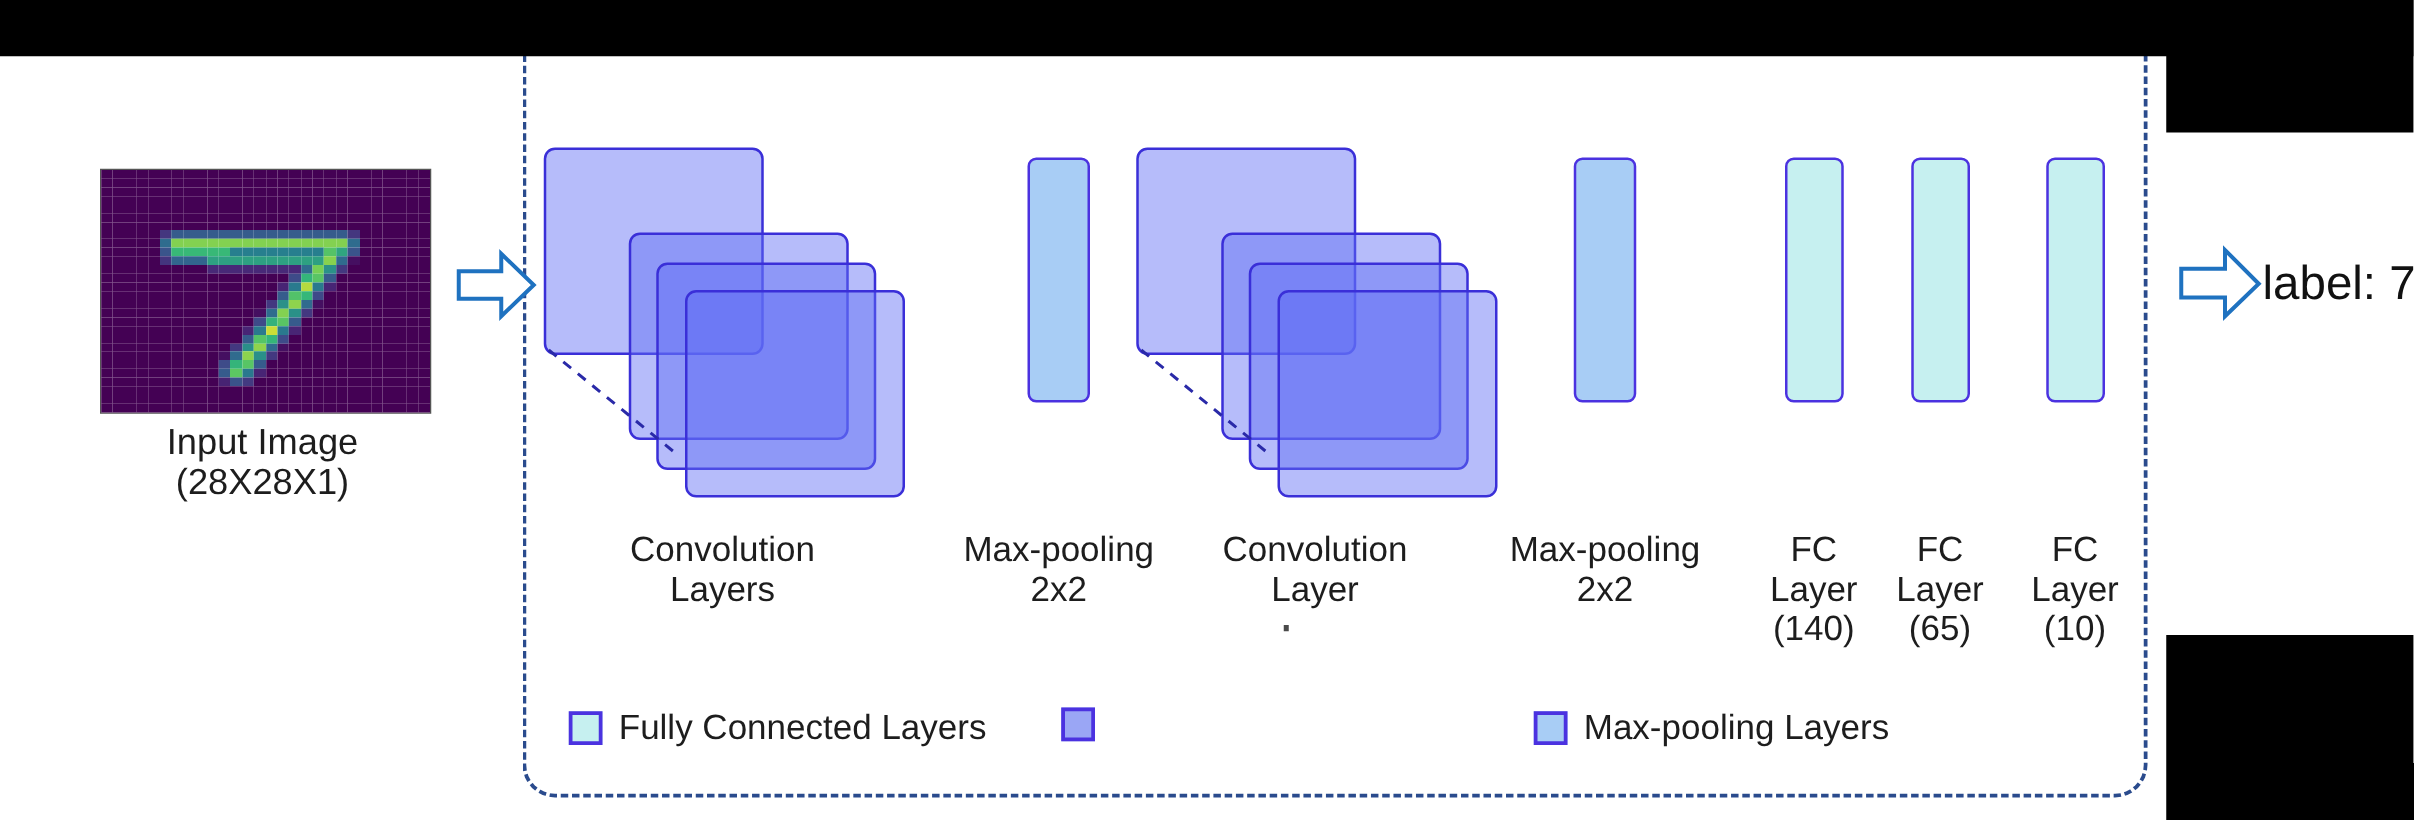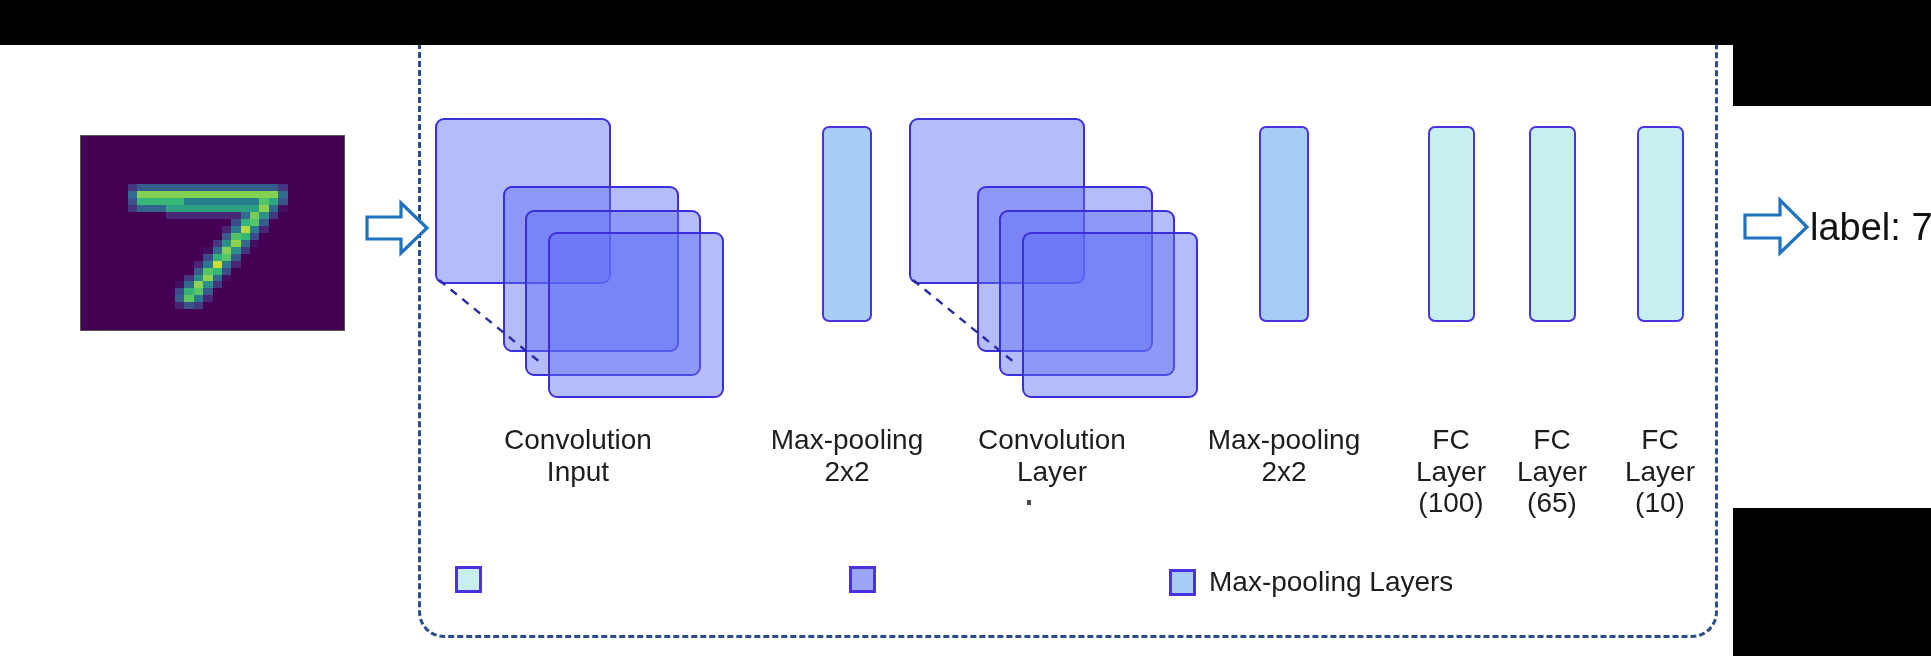--- a/index.html
+++ b/index.html
@@ -952,37 +952,41 @@
         <i style="background: rgb(68, 1, 84);"></i>
         <i style="background: rgb(68, 1, 84);"></i>
         <i style="background: rgb(68, 1, 84);"></i>
         <i style="background: rgb(68, 1, 84);"></i>
         <i style="background: rgb(68, 1, 84);"></i>
         <i style="background: rgb(68, 1, 84);"></i>
         <i style="background: rgb(68, 1, 84);"></i>
       </div>
   </div>
 
+  <div class="caption">
+    <span>Input Image</span>
+    <span>(28X28X1)</span>
+  </div>
 
   <svg class="arrow" style="left:363px; top:193px;" width="70" height="70" viewBox="0 0 70 70">
     <polygon points="4,24 38,24 38,10 64,35 38,60 38,46 4,46" fill="#ffffff" stroke="#1f72c0" stroke-width="3.2" stroke-linejoin="miter"></polygon>
   </svg>
 
   <svg class="dashline" style="left:437px; top:278px;" width="120" height="90" viewBox="0 0 120 90">
     <line x1="2" y1="2" x2="104" y2="85" stroke="#2a2aa8" stroke-width="2.4" stroke-dasharray="8 7"></line>
   </svg>
   <div class="stack" style="left:435px; top:118px; width:290px; height:270px;">
     <div class="sq conv-sq" style="left:0px;  top:0px;  width:176px; height:166px;"></div>
     <div class="sq conv-sq" style="left:68px; top:68px; width:176px; height:166px;"></div>
     <div class="sq conv-sq" style="left:90px; top:92px; width:176px; height:166px;"></div>
     <div class="sq conv-sq" style="left:113px;top:114px;width:176px; height:166px;"></div>
   </div>
   <div class="lbl" style="left:418px; top:424px; width:320px;">
     <span>Convolution</span>
-    <span>Input</span>
+    <span>Layers</span>
   </div>
 
   <div class="bar bar-pool" style="left:822px; top:126px; width:50px; height:196px;"></div>
   <div class="lbl" style="left:687px; top:424px; width:320px;">
     <span>Max-pooling</span>
     <span>2x2</span>
   </div>
 
   <svg class="dashline" style="left:911px; top:278px;" width="120" height="90" viewBox="0 0 120 90">
     <line x1="2" y1="2" x2="104" y2="85" stroke="#2a2aa8" stroke-width="2.4" stroke-dasharray="8 7"></line>
@@ -1002,44 +1006,45 @@
   <div class="bar bar-pool" style="left:1259px; top:126px; width:50px; height:196px;"></div>
   <div class="lbl" style="left:1124px; top:424px; width:320px;">
     <span>Max-pooling</span>
     <span>2x2</span>
   </div>
 
   <div class="bar bar-fc" style="left:1428px; top:126px; width:47px; height:196px;"></div>
   <div class="lbl" style="left:1371px; top:424px; width:160px;">
     <span>FC</span>
     <span>Layer</span>
-    <span>(100)</span>
+    <span>(140)</span>
   </div>
 
   <div class="bar bar-fc" style="left:1529px; top:126px; width:47px; height:196px;"></div>
   <div class="lbl" style="left:1472px; top:424px; width:160px;">
     <span>FC</span>
     <span>Layer</span>
     <span>(65)</span>
   </div>
 
   <div class="bar bar-fc" style="left:1637px; top:126px; width:47px; height:196px;"></div>
   <div class="lbl" style="left:1580px; top:424px; width:160px;">
     <span>FC</span>
     <span>Layer</span>
     <span>(10)</span>
   </div>
 
   <div class="legend-item" style="left:455px; top:566px;">
     <span class="swatch" id="sw0" style="background: rgb(198, 240, 240);"></span>
+    <span class="legend-text">Fully Connected Layers</span>
   </div>
   <div class="legend-item" style="left:849px; top:566px;">
     <span class="swatch" id="sw1" style="background: rgb(154, 166, 245);"></span>
   </div>
-  <div class="legend-item" style="left:1169px; top:566px;">
+  <div class="legend-item" style="left:1227px; top:566px;">
     <span class="swatch" id="sw2" style="background: rgb(168, 205, 245);"></span>
     <span class="legend-text">Max-pooling Layers</span>
   </div>
 
   <div class="band-top"></div>
   <div class="band-right-top"></div>
   <div class="band-right-bottom"></div>
 
   <svg class="arrow" style="left:1741px; top:190px; z-index:50;" width="72" height="72" viewBox="0 0 72 72">
     <polygon points="4,25 39,25 39,10 66,37 39,63 39,48 4,48" fill="#ffffff" stroke="#1f72c0" stroke-width="3.2" stroke-linejoin="miter"></polygon>

